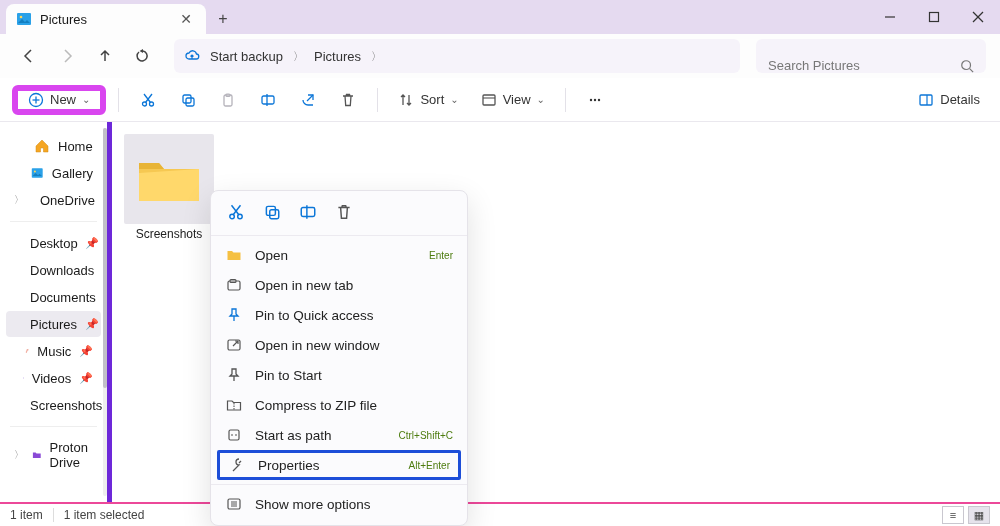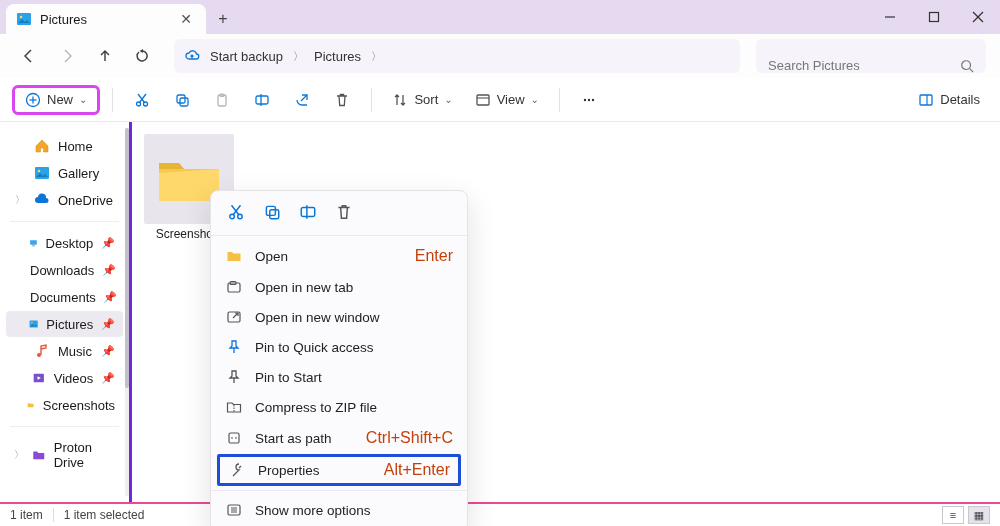--- a/index.html
+++ b/index.html
@@ -22,47 +22,47 @@
   .crumb-sep { color: #777; font-size: 11px; }
   .backup-icon { color: #0b76d8; }
   .searchbox { width: 230px; height: 34px; background: #f6f3fa; border-radius: 6px; display: flex; align-items: flex-end; padding: 0 12px; color: #777; justify-content: space-between; }
 
   
   .toolbar { height: 44px; border-bottom: 1px solid #eae8ee; display: flex; align-items: center; padding: 0 12px; gap: 6px; background: #fff; }
   .divider { width: 1px; height: 24px; background: #e3e1e8; margin: 0 6px; }
   .tool-btn { height: 30px; padding: 0 8px; display: flex; align-items: center; gap: 6px; color: #333; border-radius: 4px; }
   .tool-btn.icon-only { width: 34px; justify-content: center; padding: 0; }
   .tool-btn.disabled { color: #b5b3bb; }
-  .new-pill { border: 3px solid #d946ef; border-radius: 6px; padding: 0 10px; }
+  .new-pill { border: 6px solid #d946ef; border-radius: 6px; padding: 0 10px; }
   .chev { font-size: 10px; color: #666; }
   .spacer { flex: 1; }
 
   
   .body { display: flex; height: calc(100% - 34px - 44px - 44px - 24px); position: relative; }
-  .sidebar { width: 132px; border-right: 3px solid #6d28d9; padding: 10px 4px; overflow: hidden; position: relative; }
+  .sidebar { width: 112px; border-right: 5px solid #6d28d9; padding: 10px 4px; overflow: hidden; position: relative; }
   .sidebar-scroll { position: absolute; right: 0; top: 6px; bottom: 6px; width: 4px; background: #eee; border-radius: 2px; }
   .sidebar-thumb { position: absolute; right: 0; top: 6px; width: 4px; height: 260px; background: #c2c0c8; border-radius: 2px; }
   .side-item { display: flex; align-items: center; gap: 8px; padding: 5px 8px; border-radius: 4px; margin: 1px 2px; position: relative; }
   .side-item.selected { background: #eceaf0; }
   .side-item .pin { margin-left: auto; color: #8c8a92; font-size: 11px; }
   .side-sep { height: 1px; background: #eee; margin: 8px 6px; }
   .side-expander { color: #777; width: 12px; text-align: center; font-size: 10px; }
 
   .content { flex: 1; padding: 12px; position: relative; display: flex; align-items: flex-start; }
   .folder-item { width: 90px; text-align: center; }
   .folder-item .thumb-wrap { width: 90px; height: 90px; background: #e8e6ec; border-radius: 2px; display: flex; align-items: center; justify-content: center; }
   .folder-label { font-size: 12px; margin-top: 3px; color: #222; }
 
   
   .context-menu { position: absolute; left: 210px; top: 190px; width: 258px; background: #fbfbfd; border: 1px solid #e5e3e9; border-radius: 8px; box-shadow: 0 10px 30px rgba(0,0,0,0.12); padding: 4px 0 6px; z-index: 50; }
   .ctx-iconrow { display: flex; gap: 14px; padding: 6px 14px 8px; }
   .ctx-iconrow .ctx-ic { width: 22px; height: 22px; display: flex; align-items: center; justify-content: center; border-radius: 4px; }
   .ctx-sep { height: 1px; background: #eceaf0; margin: 4px 0; }
   .ctx-item { display: flex; align-items: center; gap: 12px; padding: 7px 14px; font-size: 13.5px; color: #222; position: relative; }
-  .ctx-item .kbd { margin-left: auto; color: #c2410c; font-size: 16px; }
+  .ctx-item .kbd { margin-left: auto; color: #4d7c0f; font-size: 10px; }
   .ctx-item .ic { width: 18px; display: flex; justify-content: center; }
   .ctx-highlight { border: 3px solid #1d4ed8; border-radius: 2px; margin: 0 6px; padding: 4px 8px 4px 8px; }
 
   
   .statusbar { position: absolute; bottom: 0; left: 0; right: 0; height: 24px; border-top: 2px solid #ec4899; display: flex; align-items: center; padding: 0 10px; font-size: 12px; color: #444; background: #fff; }
   .statusbar .divv { width: 1px; height: 14px; background: #ddd; margin: 0 10px; }
   .statusbar .right { margin-left: auto; display: flex; gap: 4px; }
   .view-toggle { width: 22px; height: 18px; border: 1px solid #c9c7cf; display: flex; align-items: center; justify-content: center; font-size: 11px; color: #444; }
   .view-toggle.active { background: #e6e3ec; }
 
@@ -394,33 +394,33 @@
         <svg width="16" height="16" viewBox="0 0 16 16">
           <rect x="2" y="4" width="12" height="9" rx="1.5" fill="none" stroke="#555" stroke-width="1.2"></rect>
           <rect x="4" y="2.5" width="6" height="3" rx="1" fill="none" stroke="#555" stroke-width="1.1"></rect>
         </svg>
       </span>
     <span>Open in new tab</span>
   </div>
   <div class="ctx-item">
     <span class="ic">
         <svg width="16" height="16" viewBox="0 0 16 16">
+          <path d="M6 2 L10 2 L10 7 L12 9 L4 9 L6 7 Z M8 9 L8 14" fill="none" stroke="#0b76d8" stroke-width="1.3"></path>
+        </svg>
+      </span>
+    <span>Pin to Quick access</span>
+  </div>
+  <div class="ctx-item">
+    <span class="ic">
+        <svg width="16" height="16" viewBox="0 0 16 16">
           <rect x="2" y="3" width="12" height="10" rx="1.5" fill="none" stroke="#555" stroke-width="1.2"></rect>
           <path d="M7 9 L12 4 M9 4 L12 4 L12 7" fill="none" stroke="#555" stroke-width="1.2"></path>
         </svg>
       </span>
     <span>Open in new window</span>
-  </div>
-  <div class="ctx-item">
-    <span class="ic">
-        <svg width="16" height="16" viewBox="0 0 16 16">
-          <path d="M6 2 L10 2 L10 7 L12 9 L4 9 L6 7 Z M8 9 L8 14" fill="none" stroke="#0b76d8" stroke-width="1.3"></path>
-        </svg>
-      </span>
-    <span>Pin to Quick access</span>
   </div>
   <div class="ctx-item">
     <span class="ic">
         <svg width="16" height="16" viewBox="0 0 16 16">
           <path d="M6 2 L10 2 L10 7 L12 9 L4 9 L6 7 Z M8 9 L8 14" fill="none" stroke="#555" stroke-width="1.3"></path>
         </svg>
       </span>
     <span>Pin to Start</span>
   </div>
   <div class="ctx-item">

